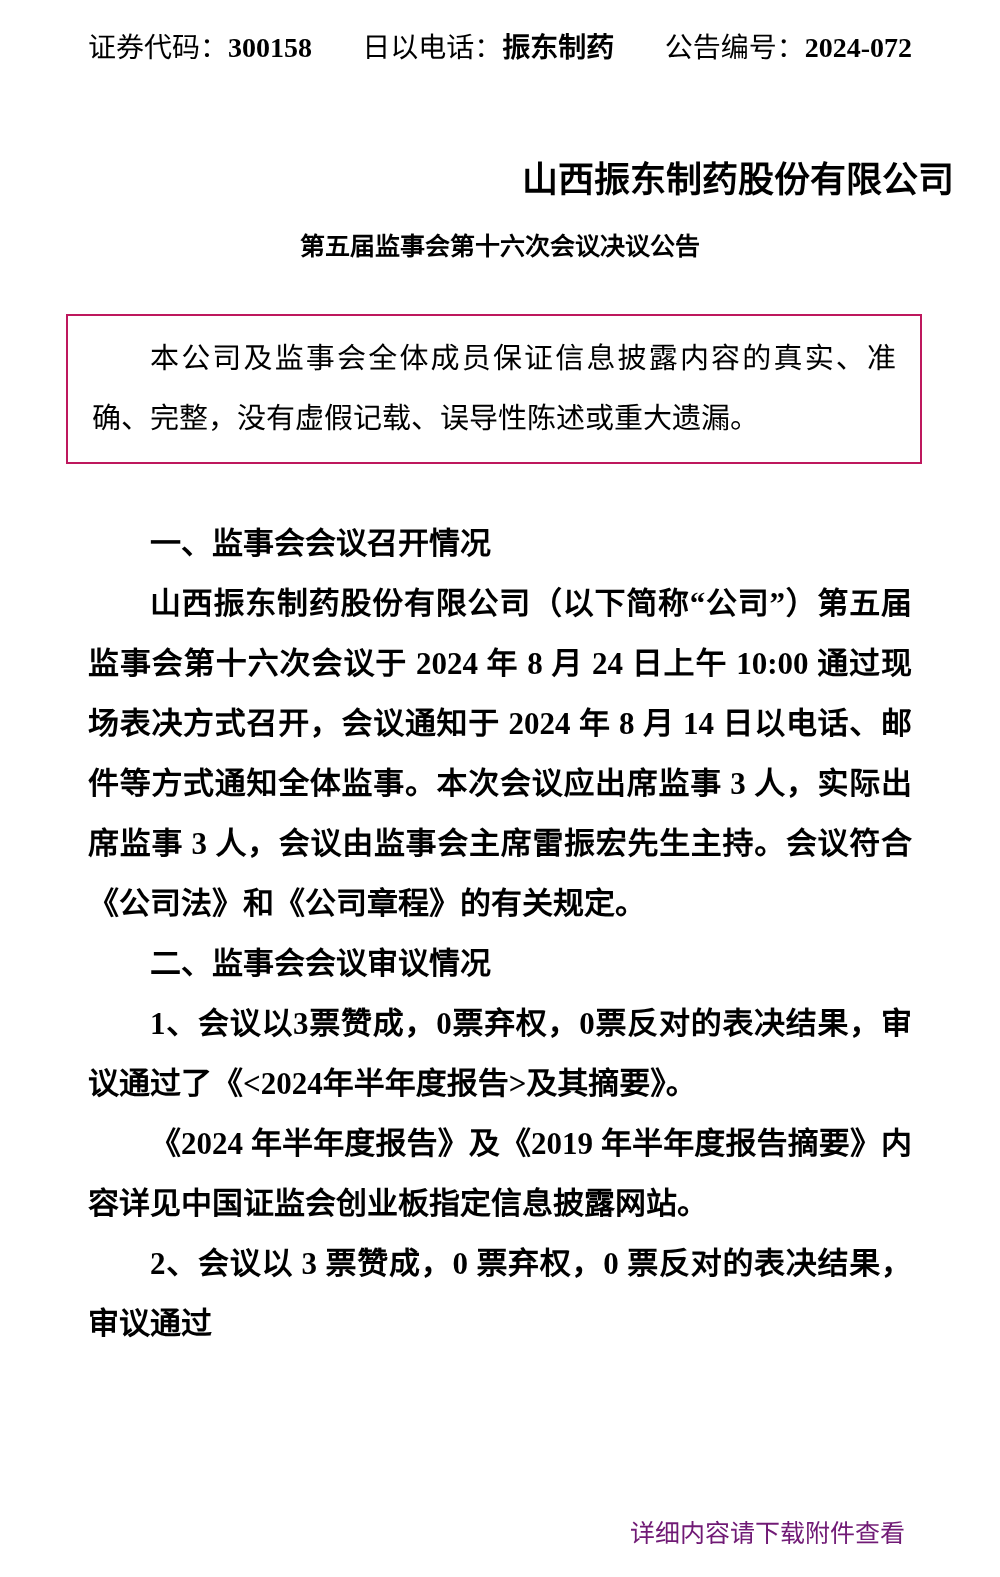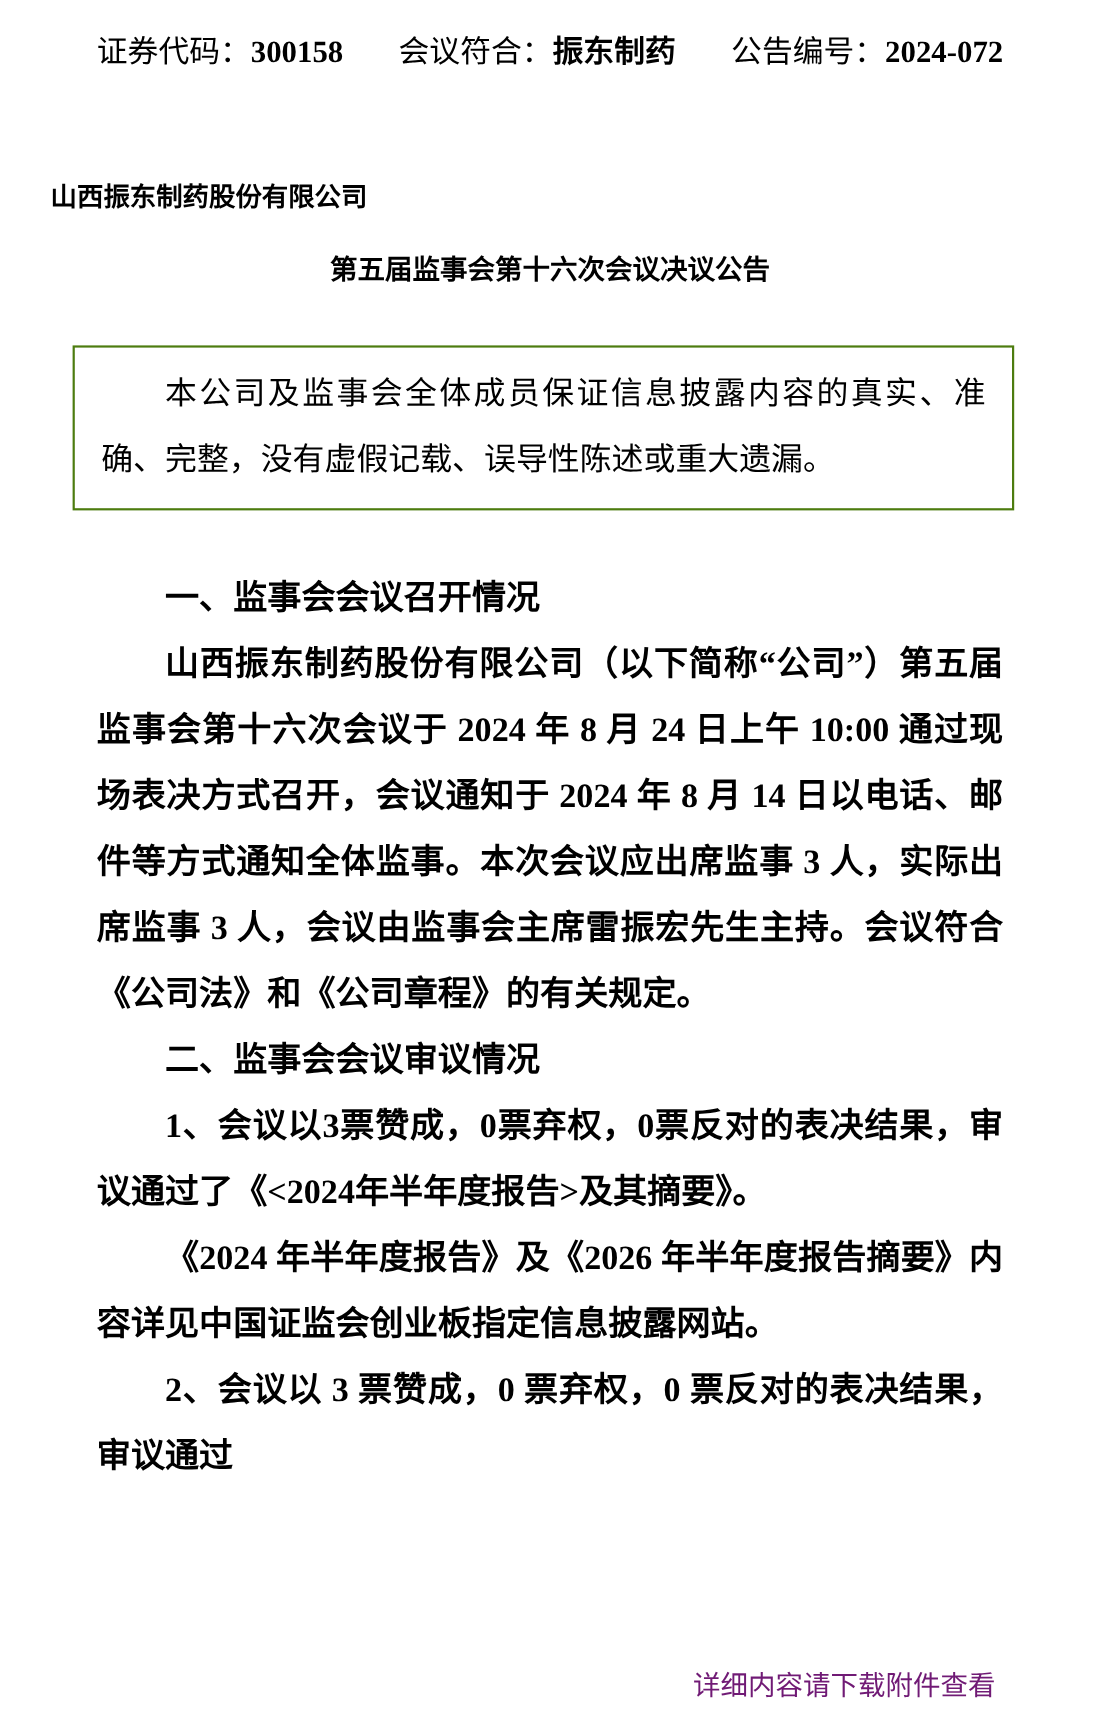--- a/index.html
+++ b/index.html
@@ -26,36 +26,36 @@
     font-size: 28px;
     line-height: 36px;
     white-space: nowrap;
   }
   .doc-header .value {
     font-weight: bold;
   }
   
   .doc-title {
     margin-top: 92px;
-    text-align: left;
-    font-size: 24px;
+    text-align: right;
+    font-size: 36px;
     font-weight: bold;
     line-height: 44px;
   }
   .doc-subtitle {
     margin-top: 23px;
     text-align: center;
     font-size: 25px;
     font-weight: bold;
     line-height: 44px;
   }
   
   .disclaimer-box {
     margin: 45px 32px 0 20px;
-    border: 2px solid #4d7c0f;
+    border: 2px solid #be185d;
     padding: 12px 24px 14px 24px;
   }
   .disclaimer-text {
     margin: 0;
     font-size: 29px;
     line-height: 60px;
     text-indent: 2em;
     text-align: justify;
   }
   
@@ -85,35 +85,35 @@
     white-space: nowrap;
   }
 </style>
 </head>
 <body>
 
 <div class="page">
 
   <div class="doc-header">
     <span><span>证券代码：</span><span class="value">300158</span></span>
-    <span><span>会议符合：</span><span class="value">振东制药</span></span>
+    <span><span>日以电话：</span><span class="value">振东制药</span></span>
     <span><span>公告编号：</span><span class="value">2024-072</span></span>
   </div>
 
   <div class="doc-title">山西振东制药股份有限公司</div>
   <div class="doc-subtitle">第五届监事会第十六次会议决议公告</div>
 
   <div class="disclaimer-box">
     <p class="disclaimer-text">本公司及监事会全体成员保证信息披露内容的真实、准确、完整，没有虚假记载、误导性陈述或重大遗漏。</p>
   </div>
 
   <div class="content">
     <p class="bold">一、监事会会议召开情况</p>
     <p>山西振东制药股份有限公司（以下简称“公司”）第五届监事会第十六次会议于 2024 年 8 月 24 日上午 10:00 通过现场表决方式召开，会议通知于 2024 年 8 月 14 日以电话、邮件等方式通知全体监事。本次会议应出席监事 3 人，实际出席监事 3 人，会议由监事会主席雷振宏先生主持。会议符合《公司法》和《公司章程》的有关规定。</p>
     <p class="bold">二、监事会会议审议情况</p>
     <p class="bold">1、会议以3票赞成，0票弃权，0票反对的表决结果，审议通过了《&lt;2024年半年度报告&gt;及其摘要》。</p>
-    <p>《2024 年半年度报告》及《2026 年半年度报告摘要》内容详见中国证监会创业板指定信息披露网站。</p>
+    <p>《2024 年半年度报告》及《2019 年半年度报告摘要》内容详见中国证监会创业板指定信息披露网站。</p>
     <p class="bold">2、会议以 3 票赞成，0 票弃权，0 票反对的表决结果，审议通过</p>
   </div>
 
   <div class="attachment-note" style="color: #701a75;">详细内容请下载附件查看</div>
 
 </div>
 
 </body></html>

